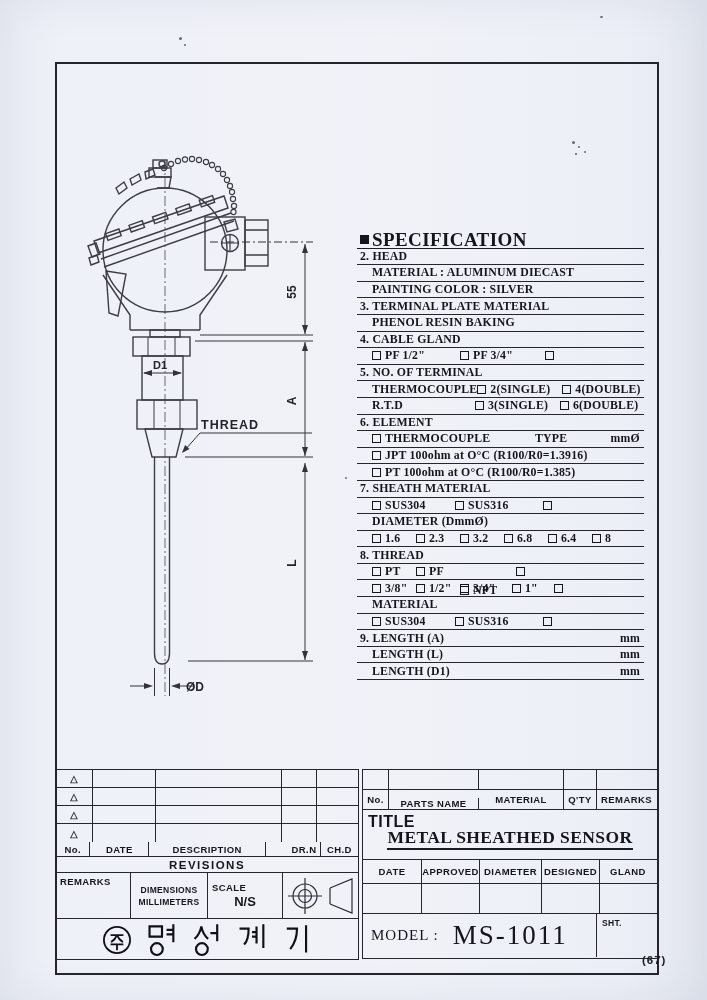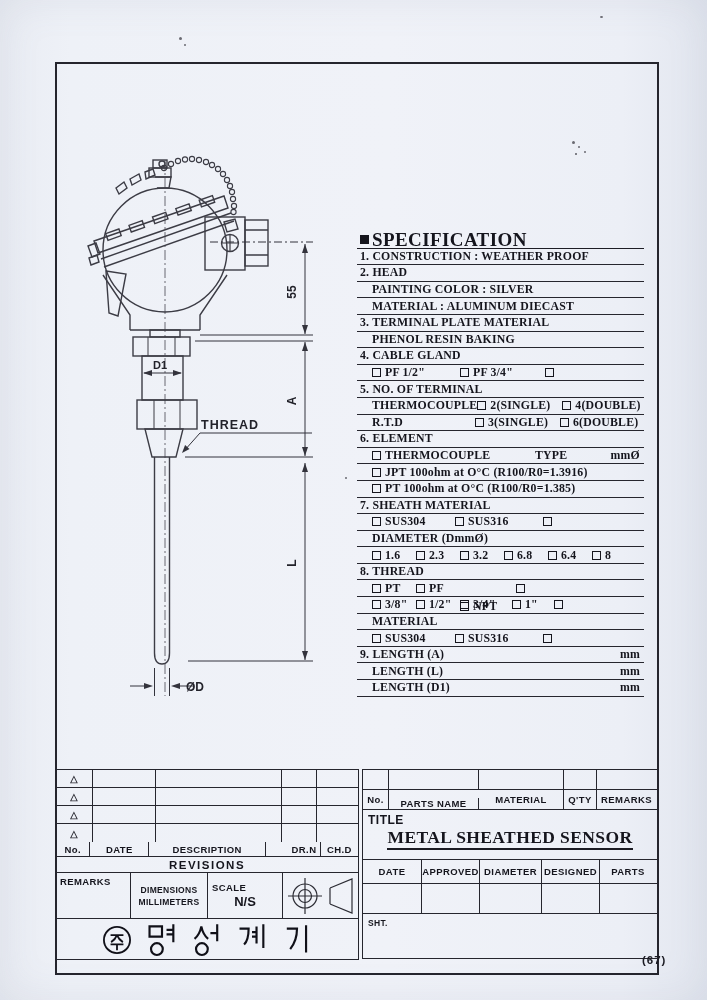--- a/index.html
+++ b/index.html
@@ -35,21 +35,21 @@
     justify-content:center; overflow:hidden; }
   .cell:last-child { border-right:none; }
   .lbl { font-weight:700; font-size:9.5px; letter-spacing:.4px; }
   .lbl-sm { font-weight:700; font-size:8.5px; letter-spacing:.3px; }
   .banner { border-bottom:1.3px solid #26262e; display:flex; align-items:center;
     justify-content:center; font-weight:700; font-size:11.5px; letter-spacing:1.5px; }
   .tri { font-size:11px; color:#2a2a32; }
   .meta .cell { flex-direction:column; justify-content:center; }
   .corner-lbl { align-self:flex-start; margin:3px 0 0 4px; }
   .title-box { position:relative; border-bottom:1.3px solid #26262e; }
-  .title-tag { position:absolute; left:5px; top:3px; font-weight:700; font-size:12px; letter-spacing:.5px;text-align:center; }
+  .title-tag { position:absolute; left:5px; top:3px; font-weight:700; font-size:16px; letter-spacing:.5px;text-align:center; }
   .main-title { position:absolute; left:0; right:0; top:17px; text-align:center;
     font-family:"Liberation Serif", serif; font-weight:700; font-size:17.5px; letter-spacing:.4px; }
   .main-title span { border-bottom:2.4px solid #1b1b23; padding-bottom:1px; }
   .model-row { display:flex; }
   .model-cell { flex:1; display:flex; align-items:center; padding-left:8px;
     border-right:1.3px solid #26262e; font-family:"Liberation Serif", serif; }
   .model-label { font-size:15px; font-weight:400; letter-spacing:1px; }
   .model-value { font-size:27px; font-weight:500; letter-spacing:2px; margin-left:14px; }
   .sheet-cell { width:60px; position:relative; }
   .sheet-lbl { position:absolute; left:5px; top:4px; }
@@ -196,36 +196,31 @@
   </svg>
 
   <div class="spec">
     <div id="spec-rows">
         <div class="spec-row head">
           <span class="sq"></span>
           <span>SPECIFICATION</span>
         </div>
         <div class="spec-row">
           <span class="tok">
-            <span>1. CONSTRUCTION : WEATHER  PROOF</span>
-          </span>
-        </div>
-        <div class="spec-row">
-          <span class="tok">
             <span>2. HEAD</span>
           </span>
         </div>
         <div class="spec-row ind">
           <span class="tok">
+            <span>MATERIAL : ALUMINUM  DIECAST</span>
+          </span>
+        </div>
+        <div class="spec-row ind">
+          <span class="tok">
             <span>PAINTING  COLOR : SILVER</span>
-          </span>
-        </div>
-        <div class="spec-row ind">
-          <span class="tok">
-            <span>MATERIAL : ALUMINUM  DIECAST</span>
           </span>
         </div>
         <div class="spec-row">
           <span class="tok">
             <span>3. TERMINAL  PLATE  MATERIAL</span>
           </span>
         </div>
         <div class="spec-row ind">
           <span class="tok">
             <span>PHENOL  RESIN   BAKING</span>
@@ -617,31 +612,35 @@
         <div class="cell" style="width: 58px;">
           <span class="lbl">APPROVED</span>
         </div>
         <div class="cell" style="width: 62px;">
           <span class="lbl">DIAMETER</span>
         </div>
         <div class="cell" style="width: 58px; text-align: center;">
           <span class="lbl">DESIGNED</span>
         </div>
         <div class="cell" style="width: 56px;">
-          <span class="lbl">PARTS</span>
+          <span class="lbl">GLAND</span>
         </div>
       </div>
     <div class="row" id="sign-empty" style="height:30px">
         <div class="cell" style="width: 59px;"></div>
         <div class="cell" style="width: 58px;"></div>
         <div class="cell" style="width: 62px;"></div>
         <div class="cell" style="width: 58px;"></div>
         <div class="cell" style="width: 56px;"></div>
       </div>
     <div class="model-row" style="height:43px">
+      <div class="model-cell">
+        <span class="model-label">MODEL :</span>
+        <span class="model-value">MS-1011</span>
+      </div>
       <div class="sheet-cell">
         <span class="lbl-sm sheet-lbl">SHT.</span>
       </div>
     </div>
   </div>
 
   <div class="footer-num">(67)</div>
 </div>
 
 </body></html>

